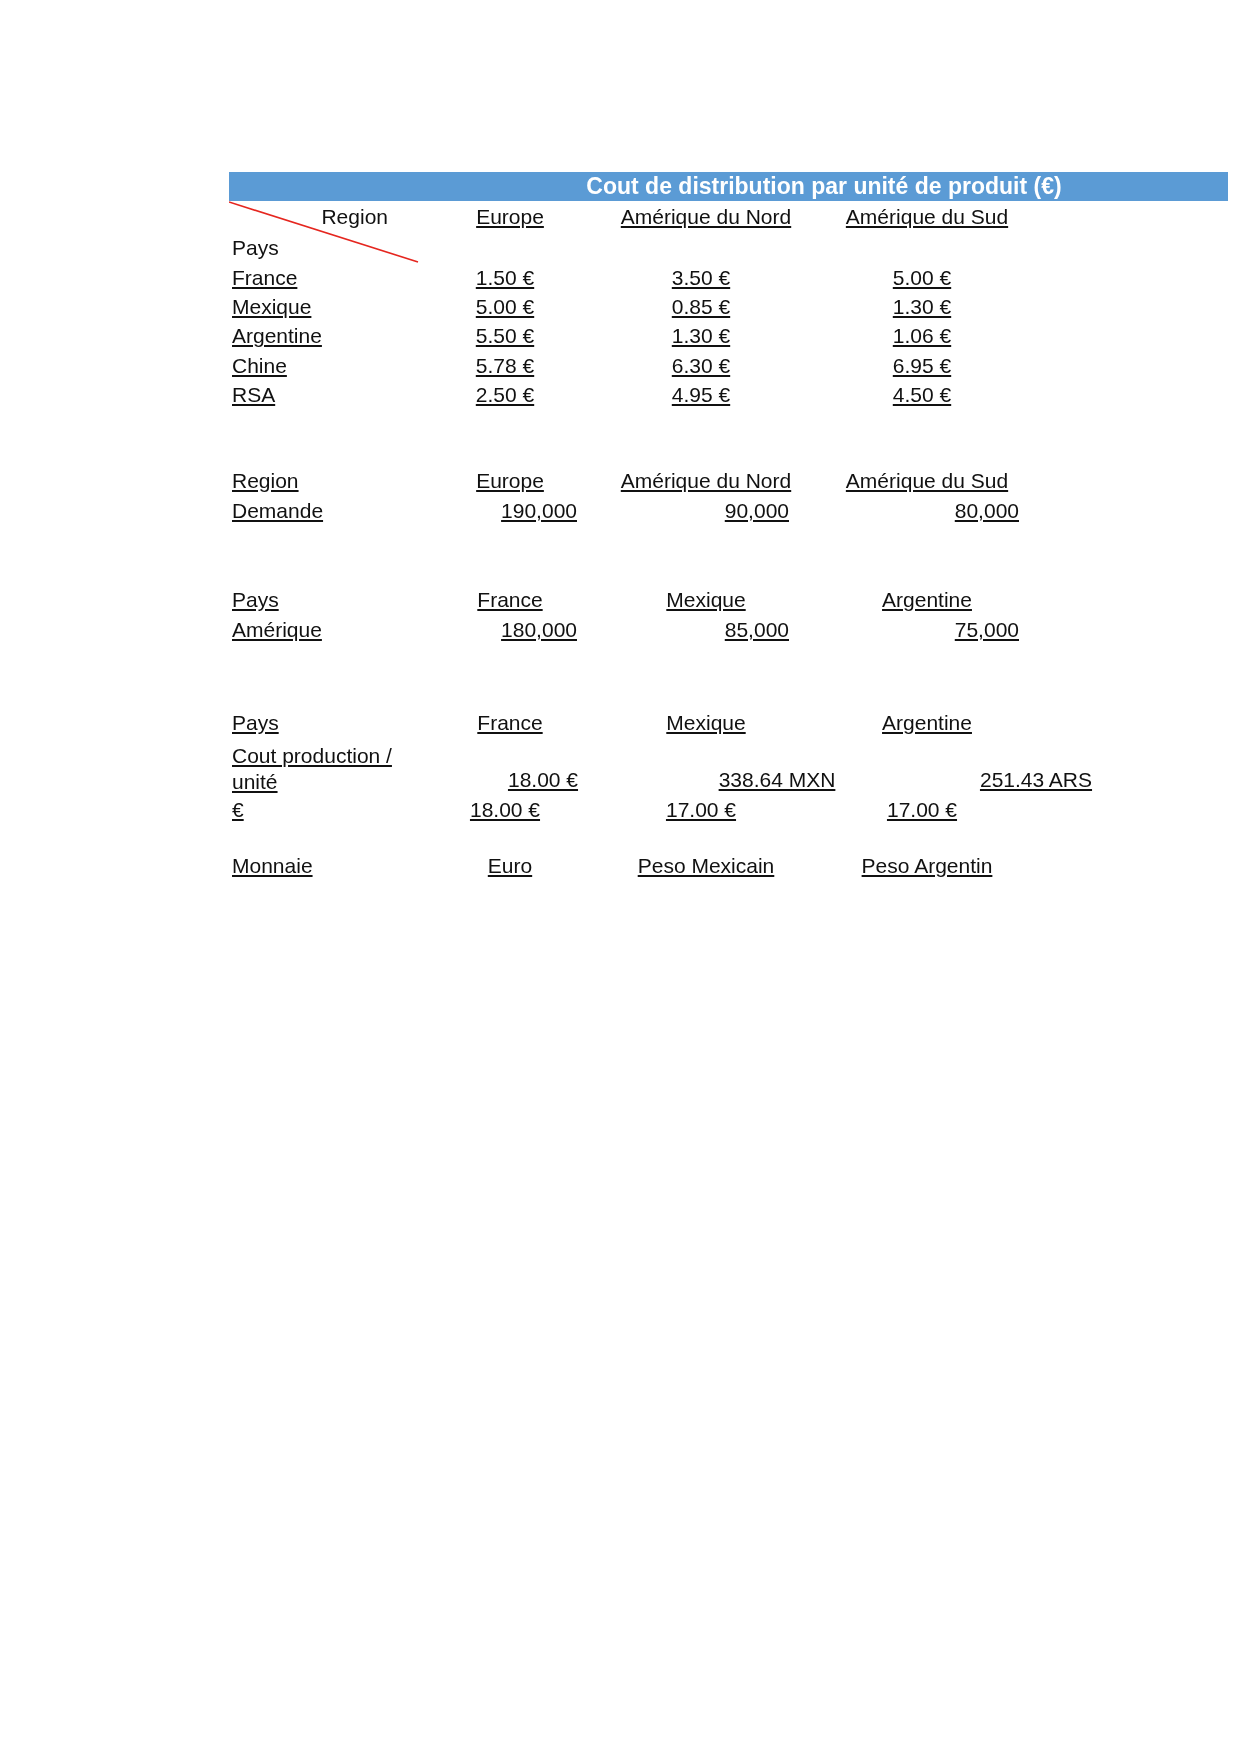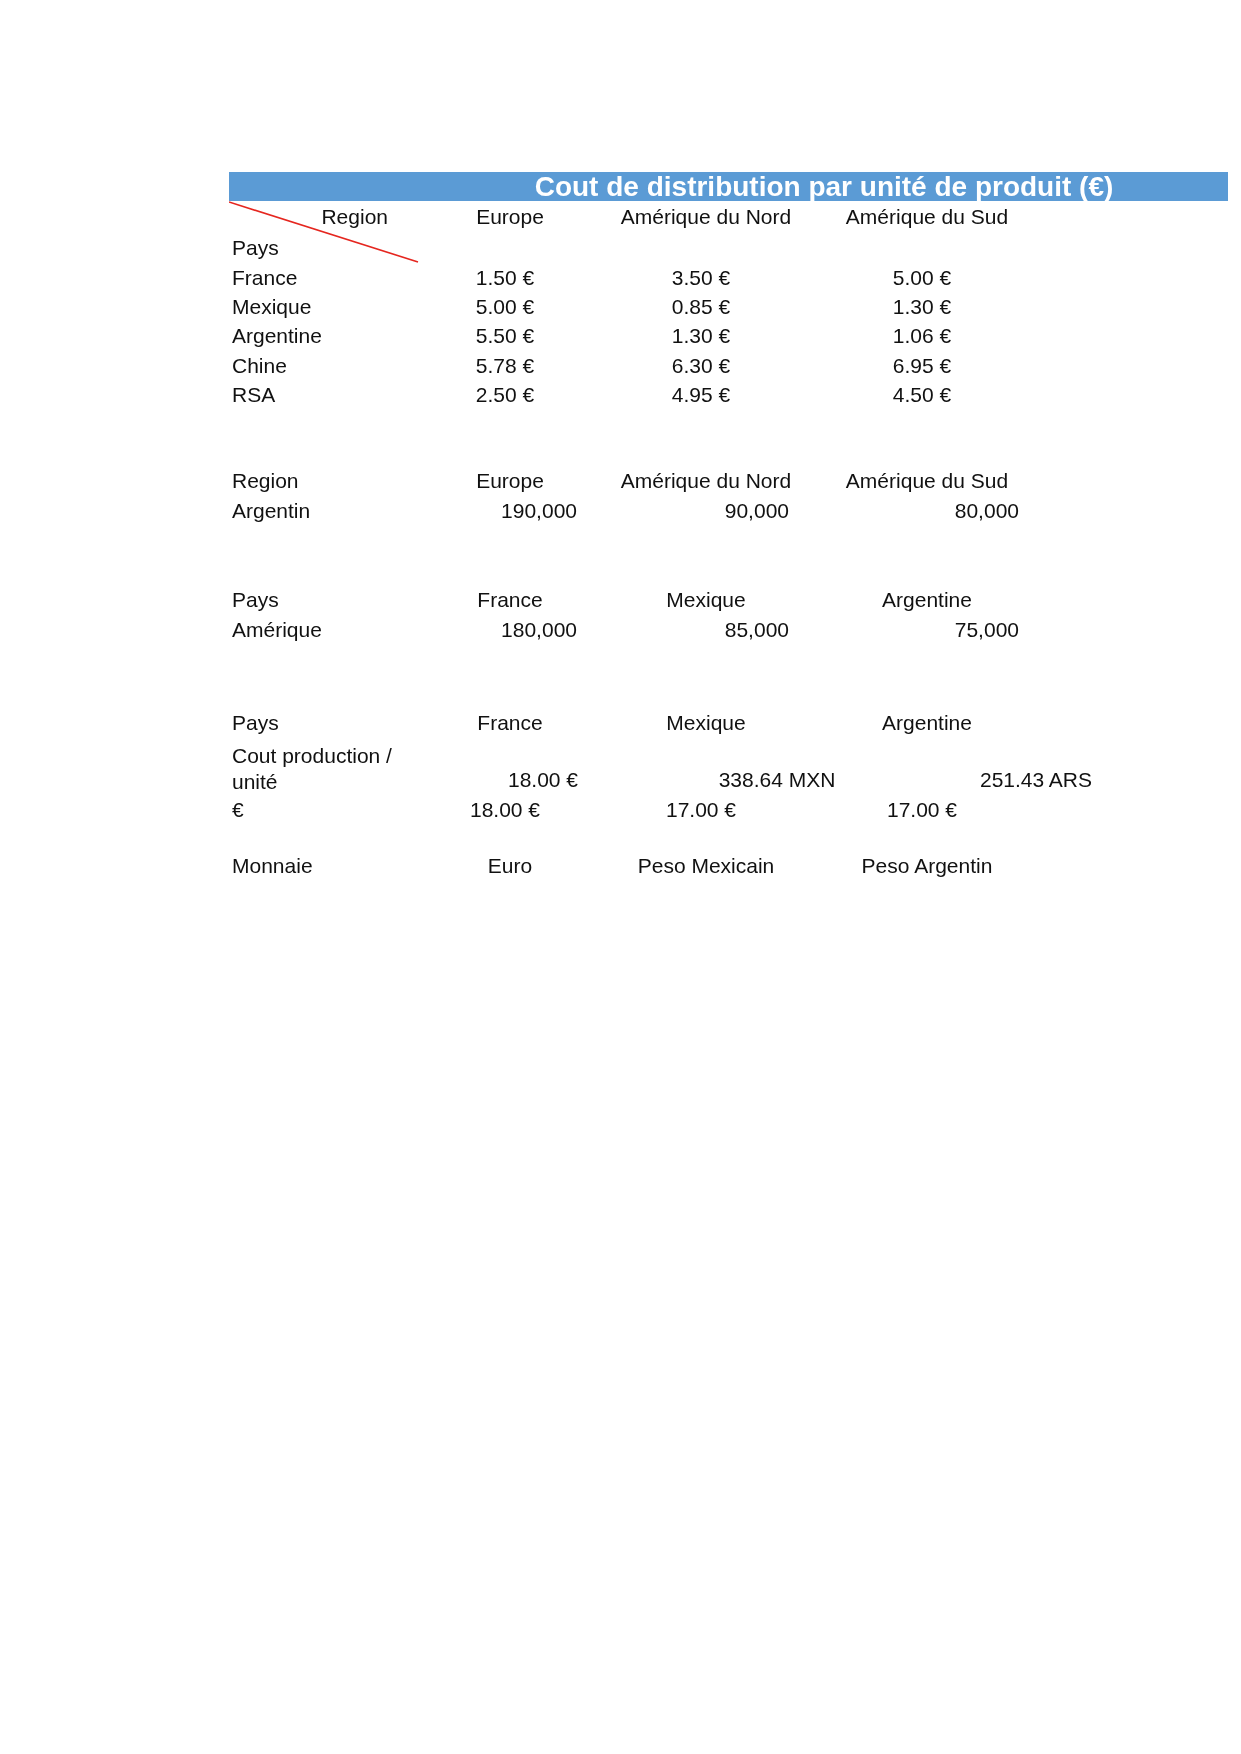--- a/index.html
+++ b/index.html
@@ -15,27 +15,27 @@
   
   .titlebar {
     position: absolute; left: 229px; top: 172px;
     width: 999px; height: 29px;
     background: #5B9BD5;
     display: flex; align-items: center;
   }
   .titlebar .spacer { width: 191px; flex: 0 0 auto; }
   .titlebar .title {
     flex: 1; text-align: center;
-    color: #ffffff; font-weight: bold; font-size: 28px; line-height: 29px;
+    color: #ffffff; font-weight: bold; font-size: 23px; line-height: 29px;
     white-space: nowrap;
   }
 
   
   .tbl { position: absolute; left: 229px; }
-  .row { display: flex; }
+  .row { display: flex; text-decoration: underline; }
   .c0 { width: 191px; flex: 0 0 auto; padding-left: 3px; box-sizing: border-box; }
   .c1 { width: 180px; flex: 0 0 auto; box-sizing: border-box; }
   .c2 { width: 212px; flex: 0 0 auto; box-sizing: border-box; }
   .c3 { width: 230px; flex: 0 0 auto; box-sizing: border-box; }
   .colhead { text-align: center; }
   .num { text-align: center; padding-right: 10px; }
   .num-plain { text-align: right; padding-right: 23px; }
 
   
   .s1 { top: 201px; }
@@ -123,21 +123,21 @@
   </div>
 
   <div class="tbl s2">
     <div class="row r30">
       <div class="c0">Region</div>
       <div class="c1 colhead">Europe</div>
       <div class="c2 colhead">Amérique du Nord</div>
       <div class="c3 colhead">Amérique du Sud</div>
     </div>
     <div class="row r30">
-      <div class="c0">Argentin</div>
+      <div class="c0">Demande</div>
       <div class="c1 num num-plain">190,000</div>
       <div class="c2 num num-plain">90,000</div>
       <div class="c3 num num-plain">80,000</div>
     </div>
   </div>
 
   <div class="tbl s3">
     <div class="row r30">
       <div class="c0">Pays</div>
       <div class="c1 colhead">France</div>

